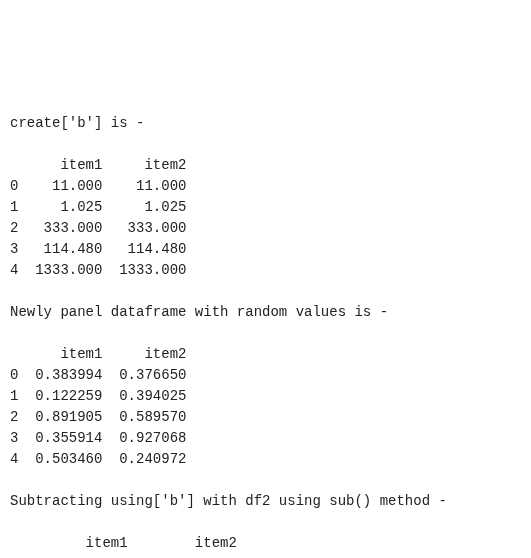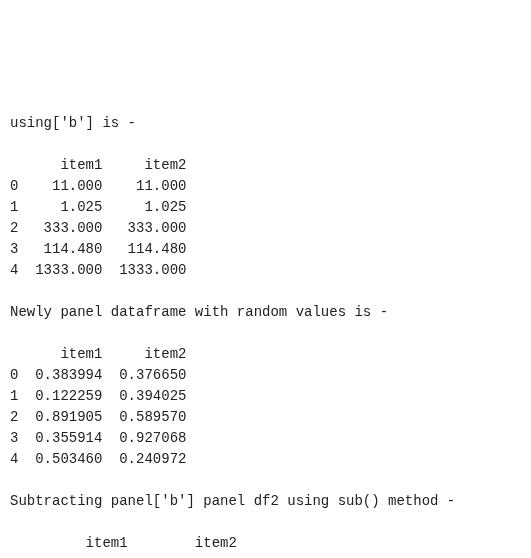--- a/index.html
+++ b/index.html
@@ -16,39 +16,39 @@
     padding: 8px 10px;
     width: 531px;
     box-sizing: border-box;
   }
 </style>
 </head>
 <body>
 
 
 
-<div id="out"><span>using['b'] is -</span>
+<div id="out"><span>create['b'] is -</span>
 
 <span>      item1     item2
 0    11.000    11.000
 1     1.025     1.025
 2   333.000   333.000
 3   114.480   114.480
 4  1333.000  1333.000</span>
 
 <span>Newly panel dataframe with random values is -</span>
 
 <span>      item1     item2
 0  0.383994  0.376650
 1  0.122259  0.394025
 2  0.891905  0.589570
 3  0.355914  0.927068
 4  0.503460  0.240972</span>
 
-<span>Subtracting panel['b'] panel df2 using sub() method -</span>
+<span>Subtracting using['b'] with df2 using sub() method -</span>
 
 <span>         item1        item2
 0    10.616006    10.623350
 1     0.902741     0.630975
 2   332.108095   332.410430
 3   114.124086   113.552932
 4  1332.496540  1332.759028</span></div>
 
 
 

